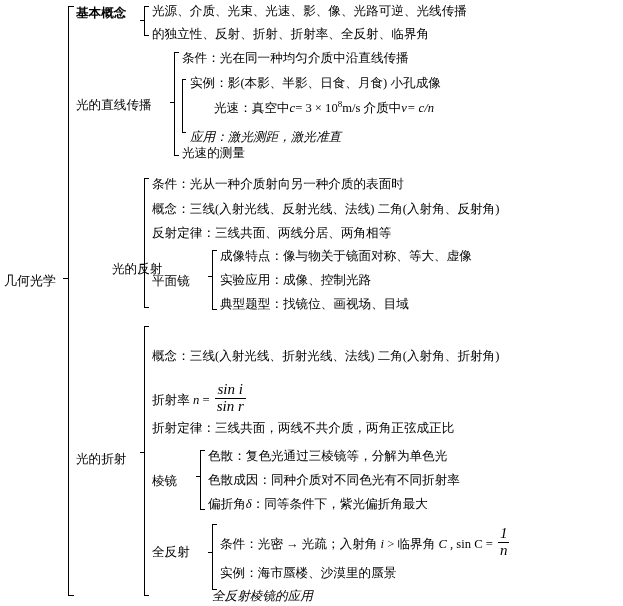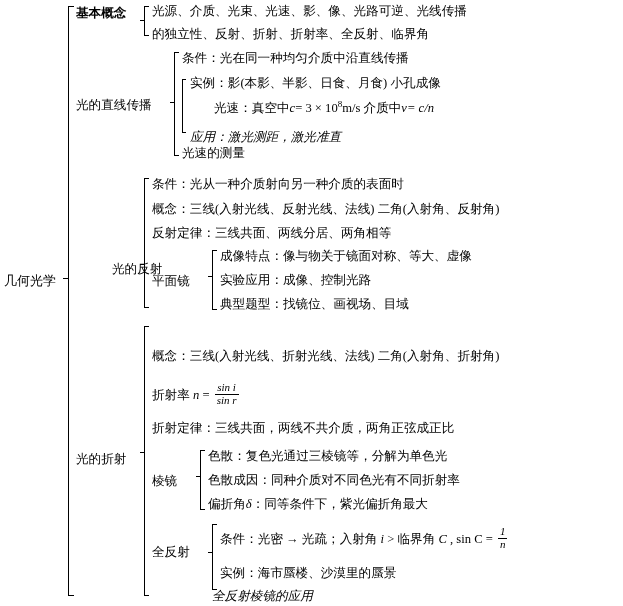--- a/index.html
+++ b/index.html
@@ -28,21 +28,21 @@
   .vline{position:absolute;background:#000;width:1px;}
   .hline{position:absolute;background:#000;height:1px;}
 
   .title{font-size:13px;}
 
   .frac{
     display:inline-block;
     vertical-align:-0.45em;
     text-align:center;
     font-style:italic;
-    font-size:11px;
+    font-size:15px;
     line-height:1.05;
     margin:0 2px;
   }
   .frac .num{display:block;padding:0 2px;}
   .frac .den{display:block;border-top:1px solid #000;padding:0 2px;}
   .sup{font-size:9px;vertical-align:super;}
 </style>
 </head>
 <body>
 

